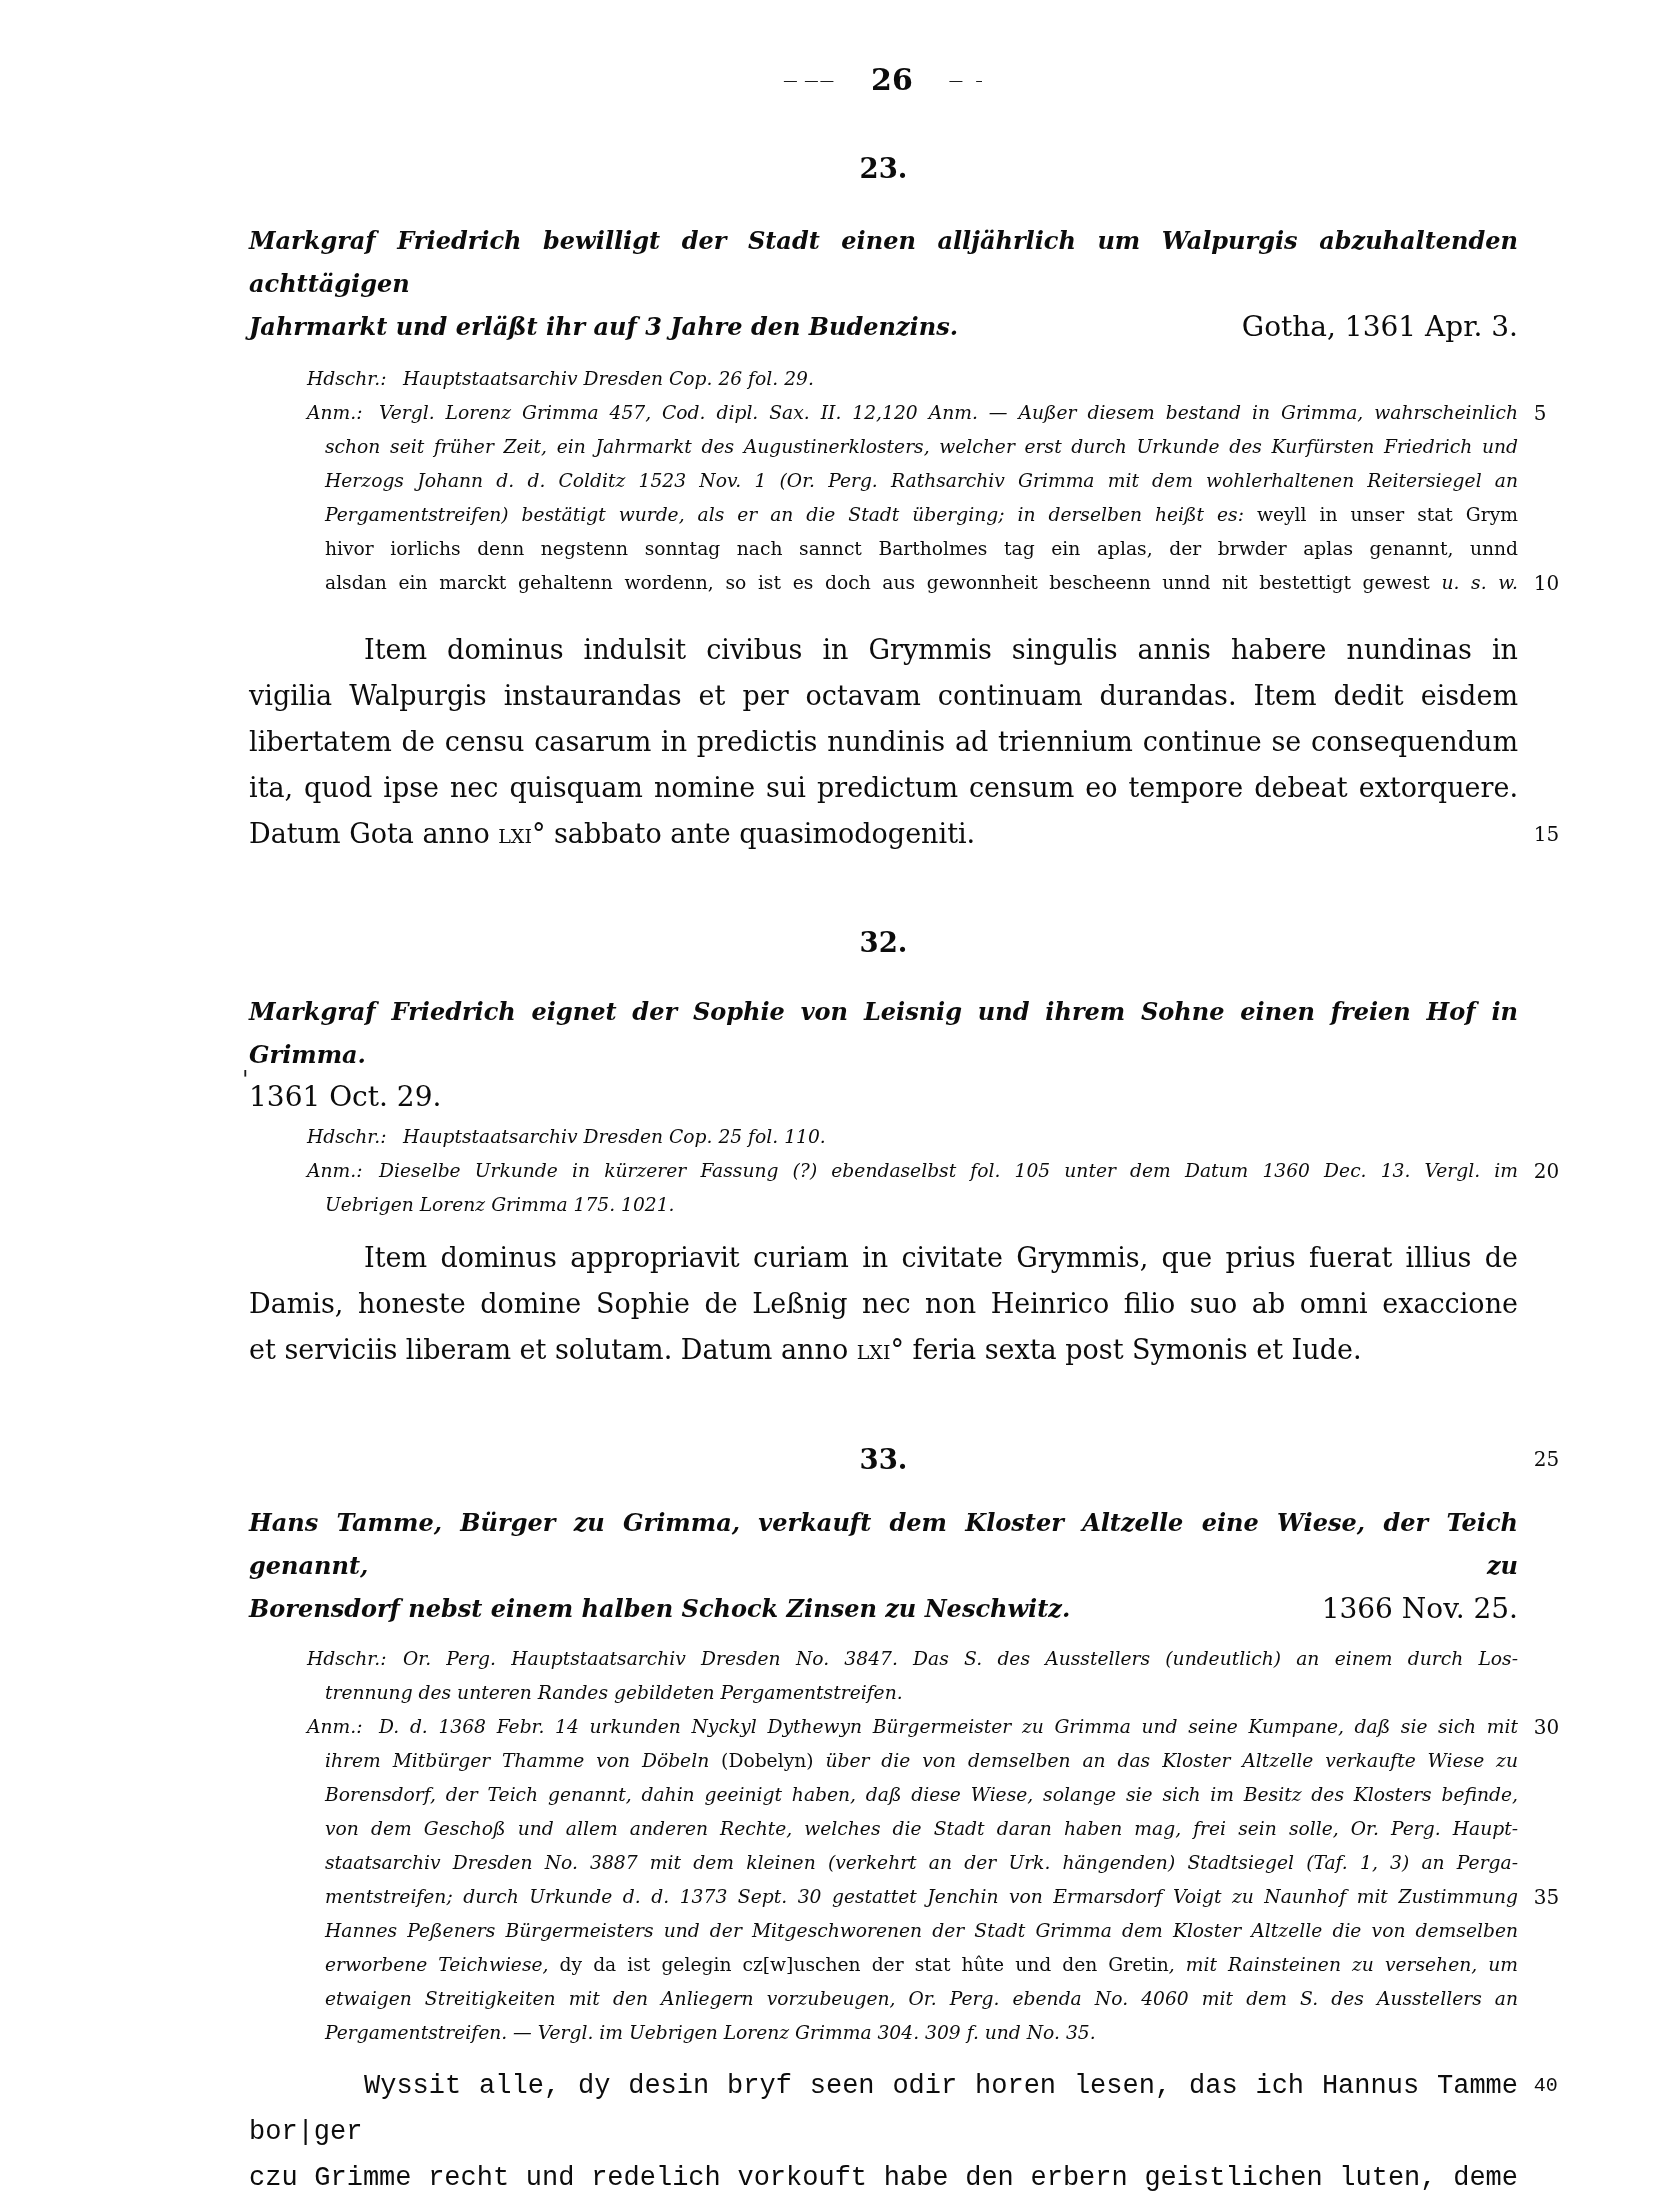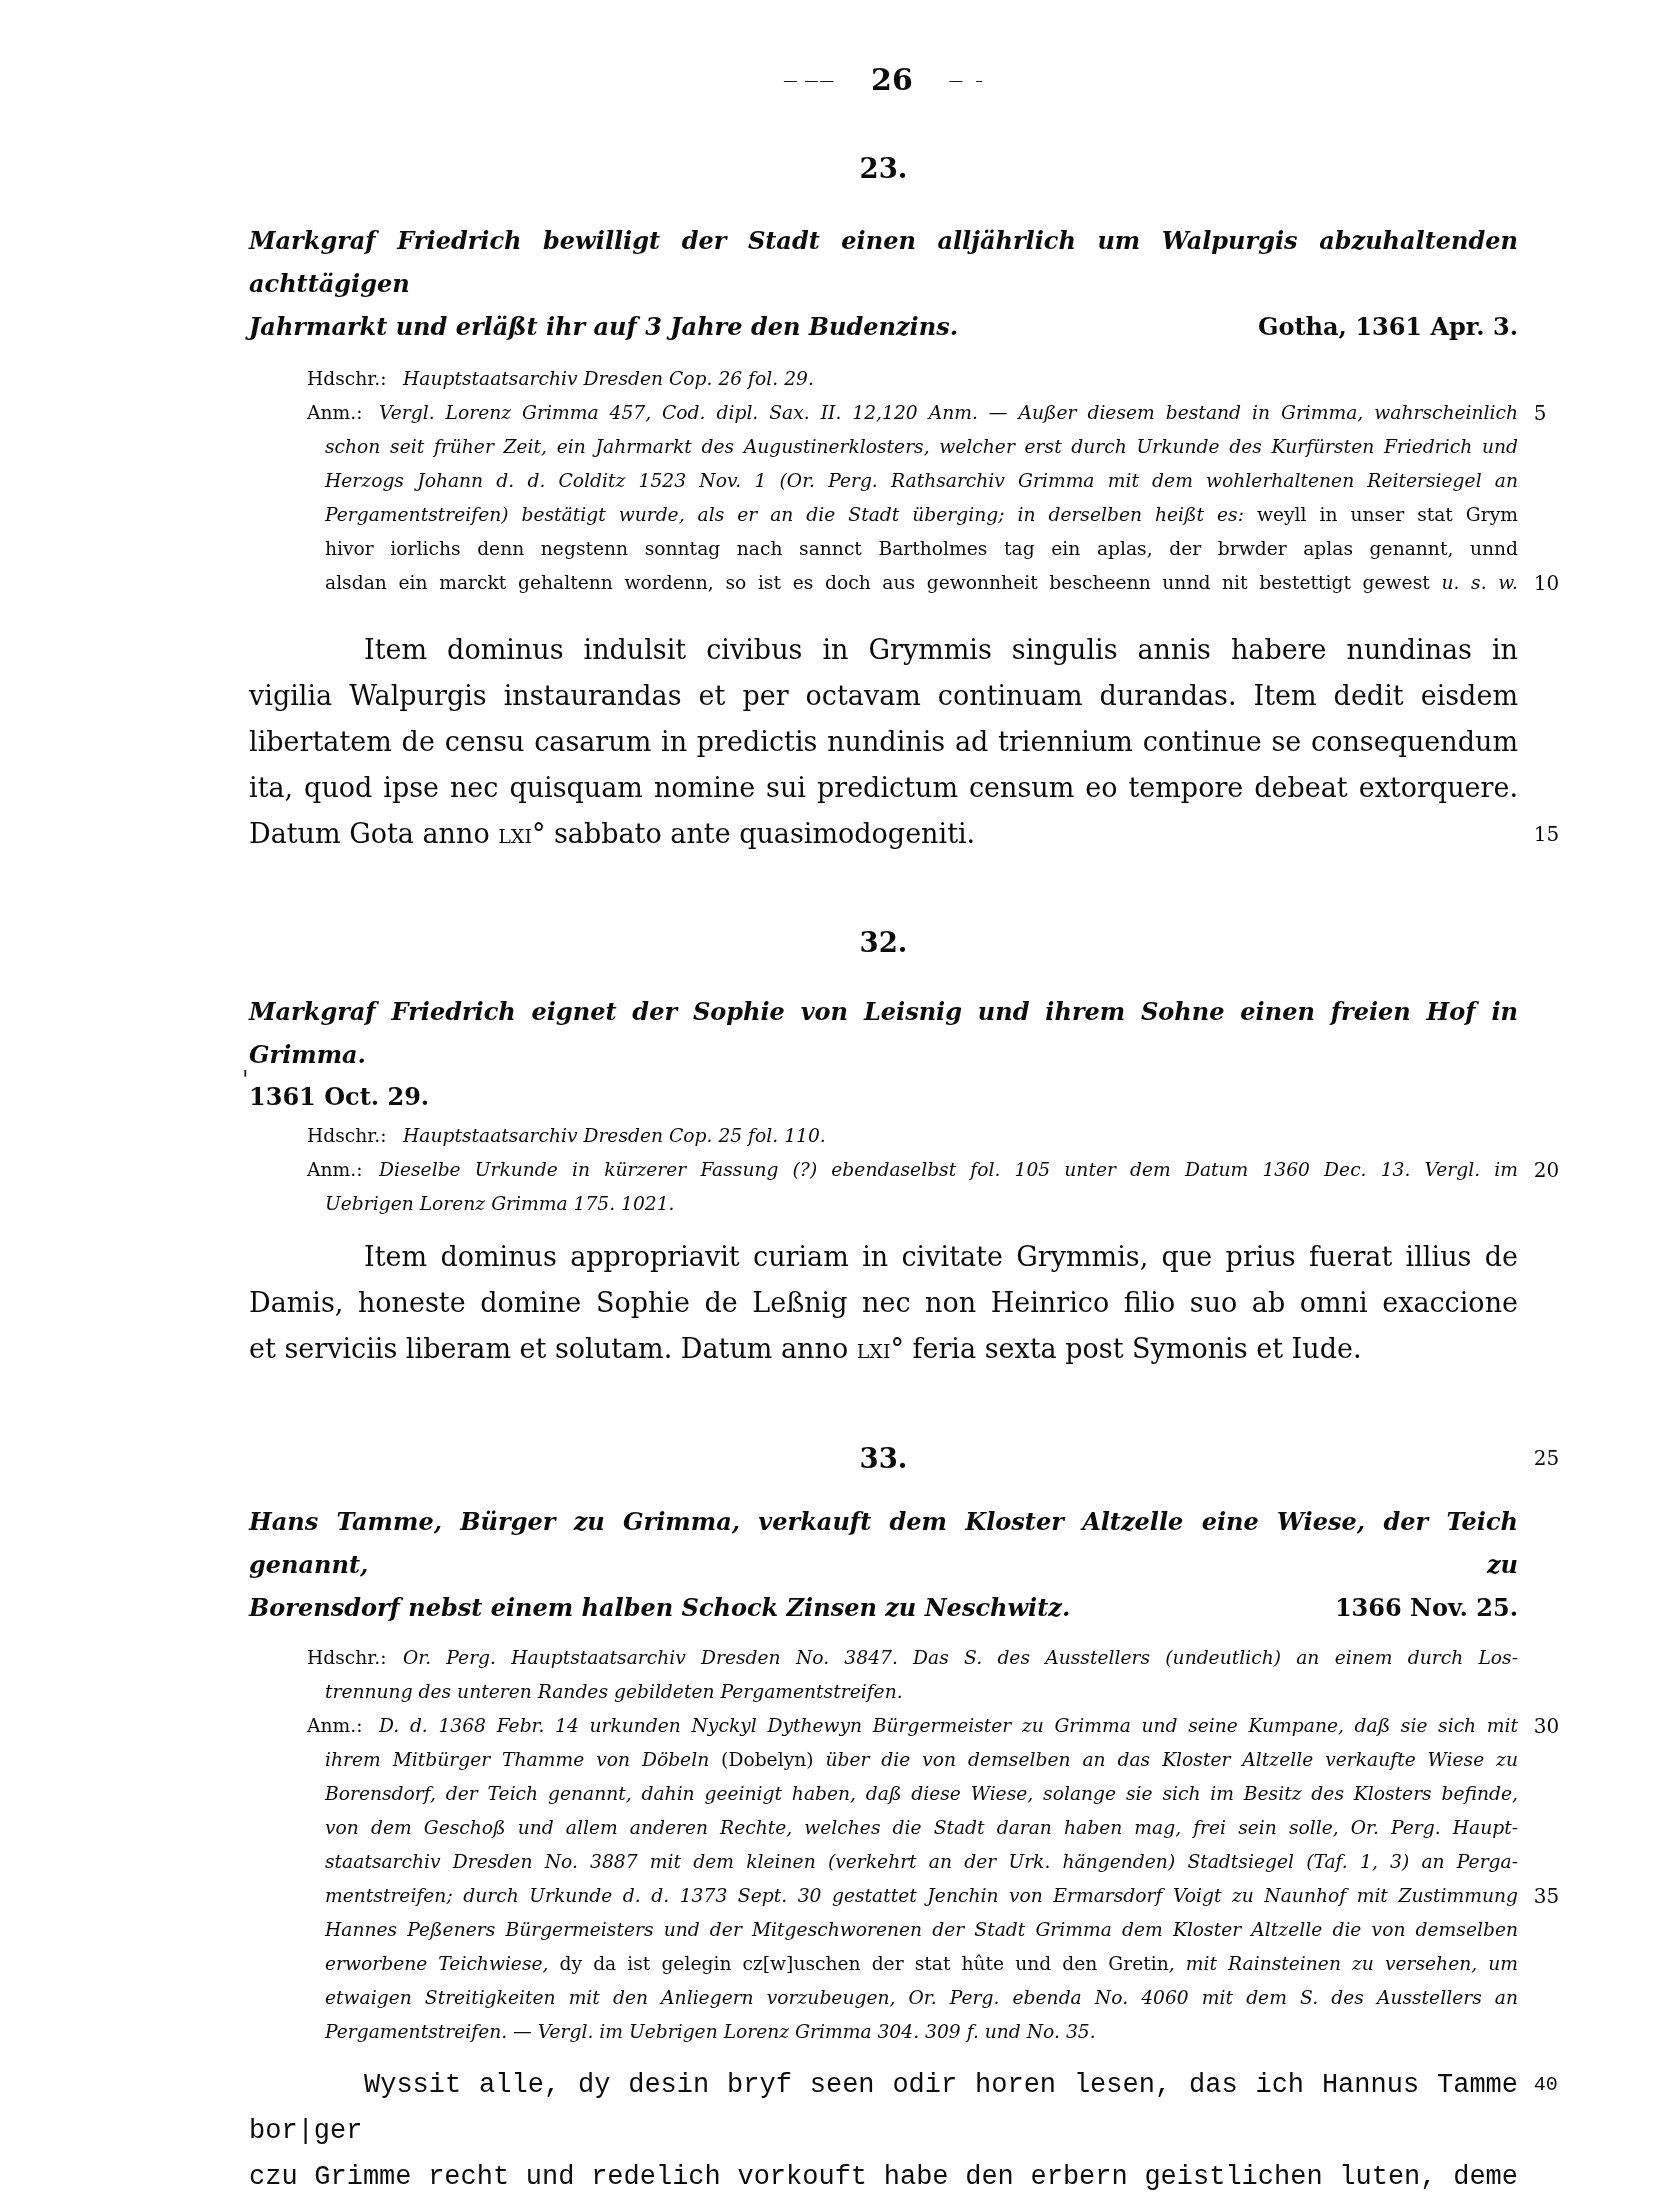--- a/index.html
+++ b/index.html
@@ -29,32 +29,32 @@
   .e3 .e-num-row { margin-top:69px; }
 
   
   .title { }
   .e1 .title { margin-top:34px; }
   .e2 .title { margin-top:31px; }
   .e3 .title { margin-top:25px; }
   .t-line { font-size:24px; font-style:italic; font-weight:600; line-height:43px; position:relative; }
   .t-line.j { text-align:justify; text-align-last:justify; }
   .t-split { display:flex; justify-content:space-between; align-items:center; }
-  .date { font-style:normal; font-weight:700; font-size:24px; white-space:nowrap; }
+  .date { font-style:normal; font-weight:400; font-size:28px; white-space:nowrap; }
   .date-line { text-align:left; line-height:42px; font-size:24px; }
 
   
   .refs { }
   .e1 .refs { margin-top:14.3px; }
   .e2 .refs { margin-top:1.1px; }
   .e3 .refs { margin-top:12px; }
   .ref-line { position:relative; font-size:18.7px; line-height:34px; padding-left:76px; }
   .ref-line.first { padding-left:58px; }
   .ref-line.j { text-align:justify; text-align-last:justify; }
-  .ref-label { padding-right:16.5px; }
+  .ref-label { font-style:italic; padding-right:16.5px; }
   .seg-i { font-style:italic; }
   .seg-r { font-style:normal; }
   .seg-sc { font-variant:small-caps; }
 
   
   .body { }
   .e1 .body { margin-top:27px; }
   .e2 .body { margin-top:13px; }
   .e3 .body { margin-top:13px;font-family:Liberation Mono, monospace; }
   .b-line { position:relative; font-size:27px; line-height:46px; }

